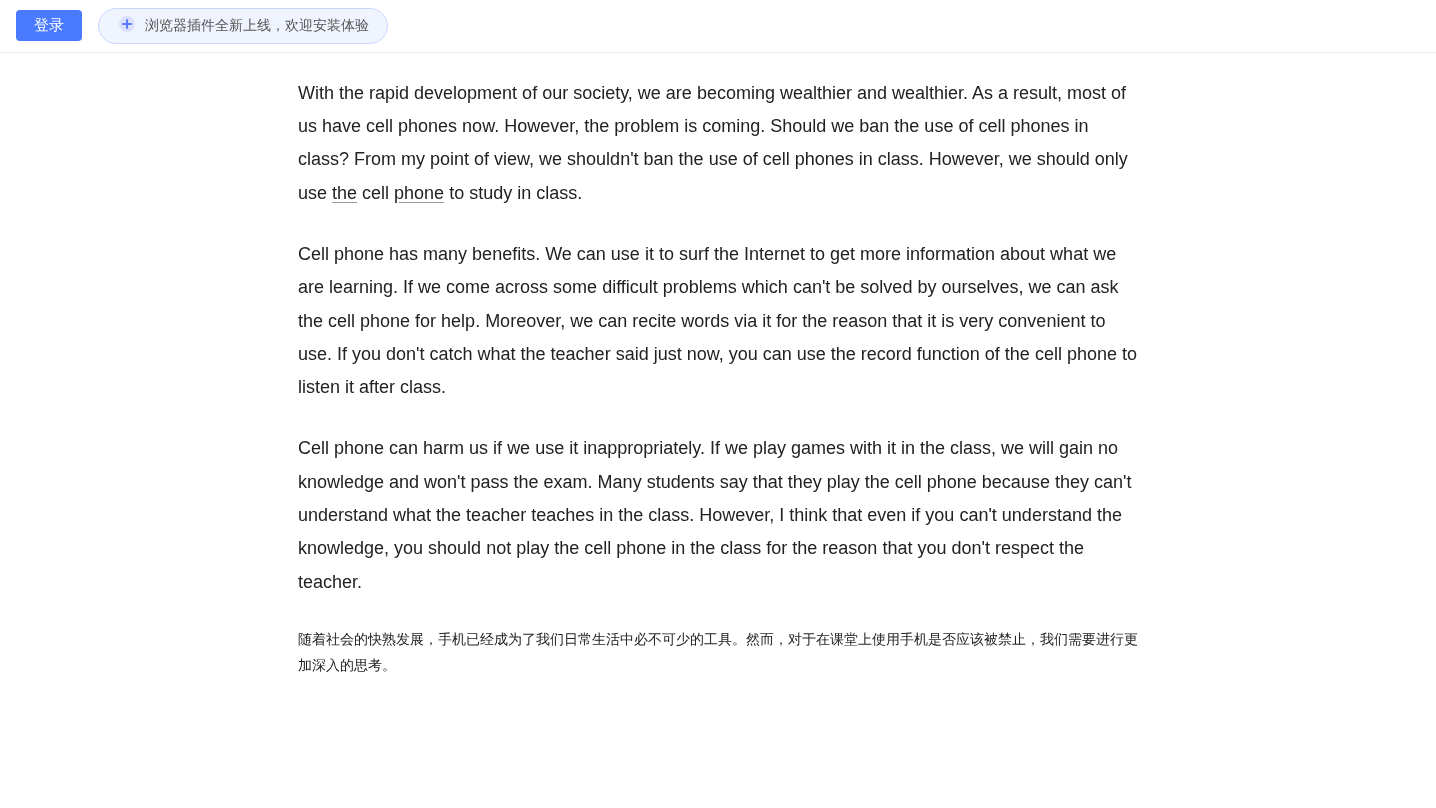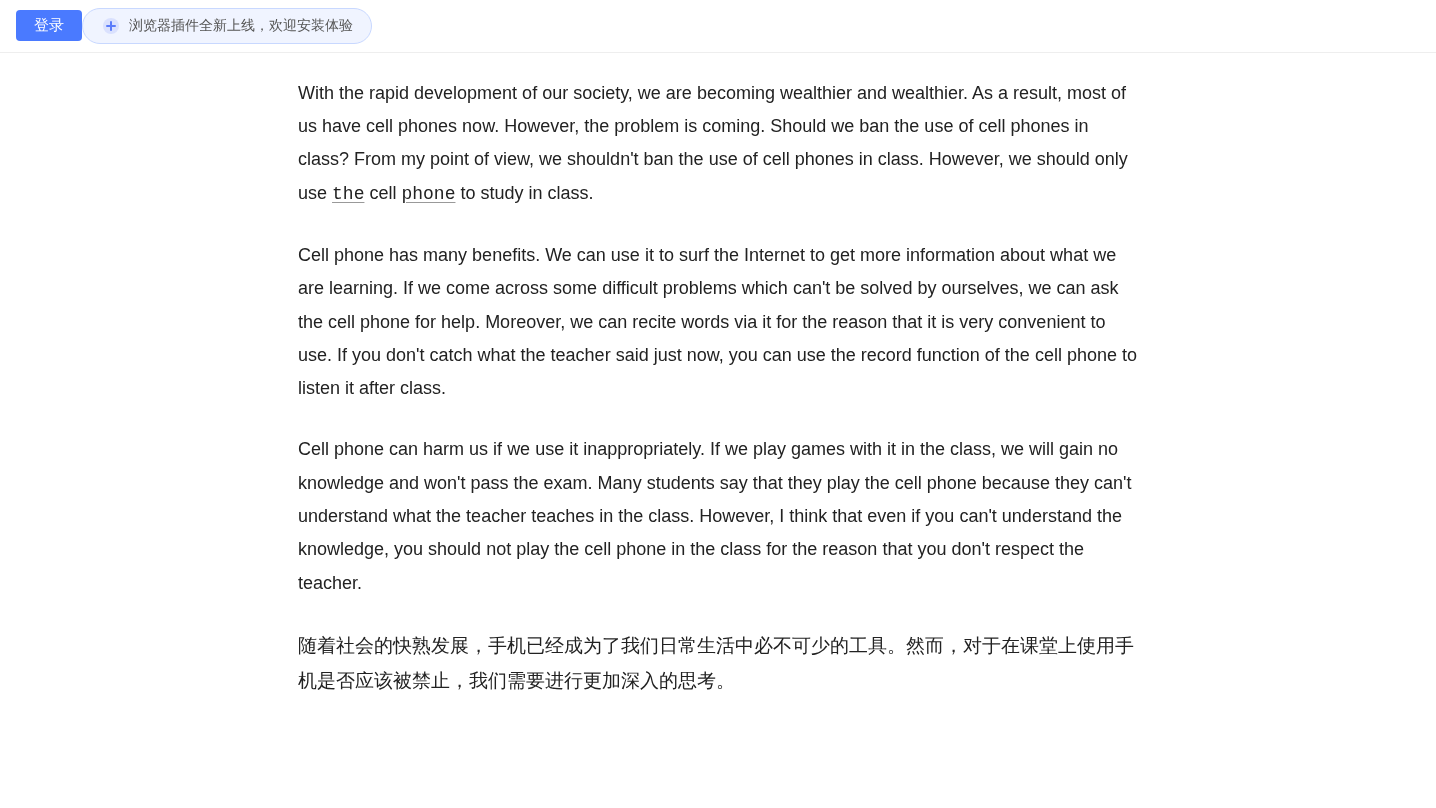--- a/index.html
+++ b/index.html
@@ -13,39 +13,39 @@
       background: #fff;
       color: #333;
       font-size: 18px;
       line-height: 1.7;
     }
 
     .top-bar {
       display: flex;
       align-items: center;
       padding: 8px 16px;
-      gap: 0;
+      gap: 16px;
       background: #fff;
       border-bottom: 1px solid #eee;
     }
 
     .login-btn {
       background: #4a7aff;
       color: #fff;
       border: none;
       border-radius: 4px;
       padding: 6px 18px;
       font-size: 15px;
       cursor: pointer;
       font-family: inherit;
     }
 
     .plugin-banner {
       display: flex;
-      align-items: center;
+      align-items: flex-start;
       gap: 8px;
       background: #f0f4ff;
       border: 1px solid #c8d8ff;
       border-radius: 20px;
       padding: 5px 18px;
       font-size: 14px;
       color: #555;
       cursor: pointer;
     }
 
@@ -72,25 +72,24 @@
 
     .underline-blue {
       text-decoration-color: #5b7cfa;
       text-underline-offset: 3px;
     }
 
     .underline-gray {
       text-decoration: underline;
       text-decoration-color: #999;
       text-underline-offset: 3px;
-      font-family: Liberation Mono, monospace;
     }
 
     .zh-paragraph {
-      font-size: 19px;
+      font-size: 14px;
       line-height: 1.85;
       color: #222;
       margin-bottom: 28px;
     }
   </style>
 </head>
 <body>
 
 <div class="top-bar">
   <button class="login-btn">登录</button>

